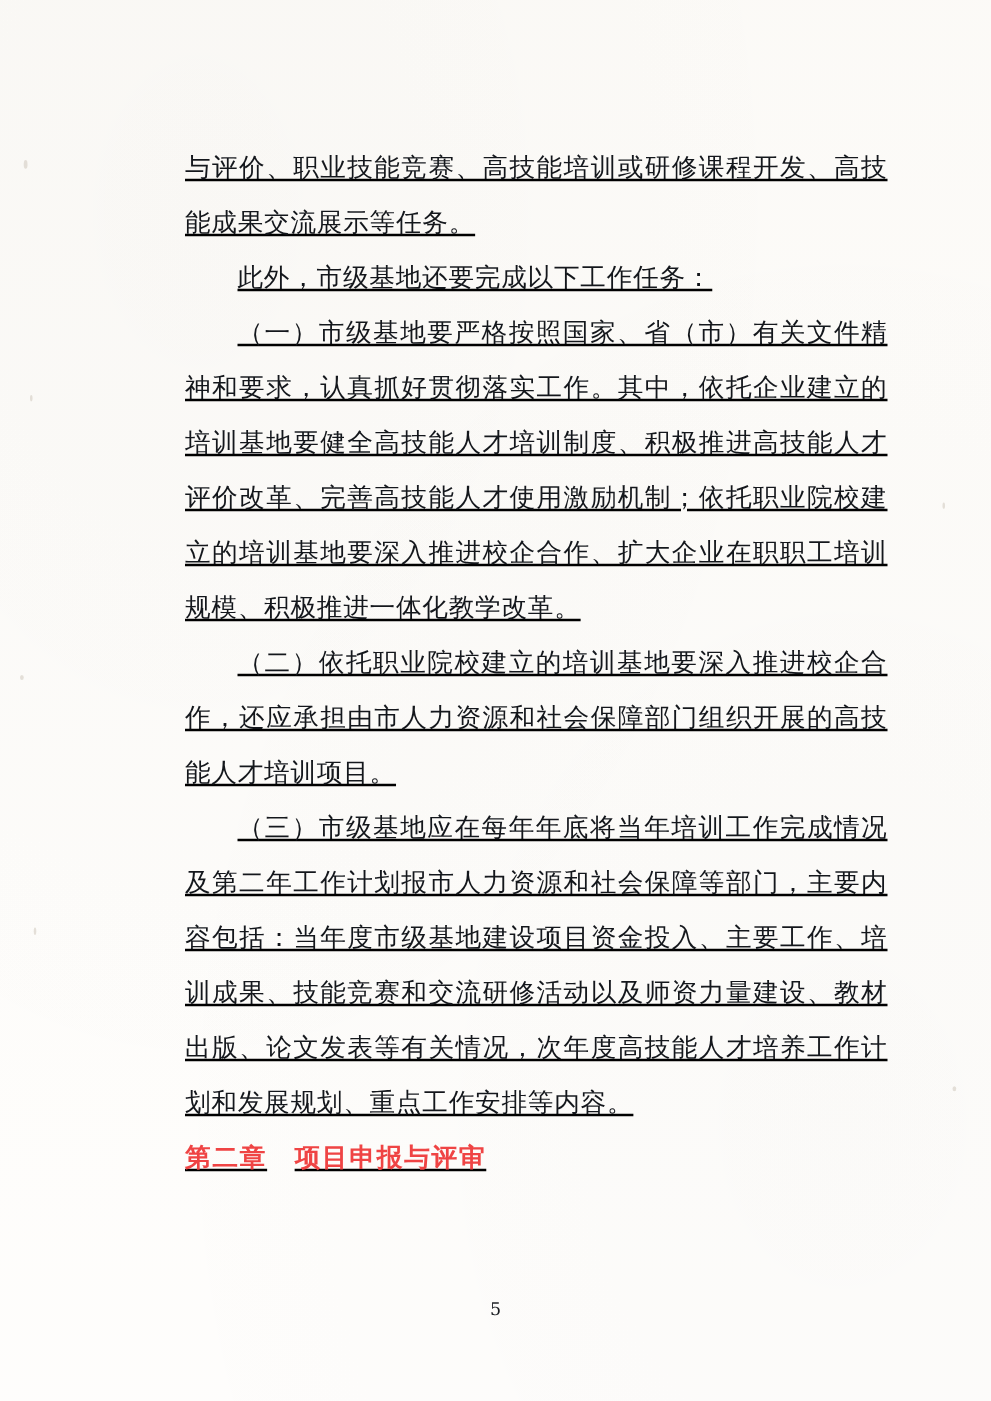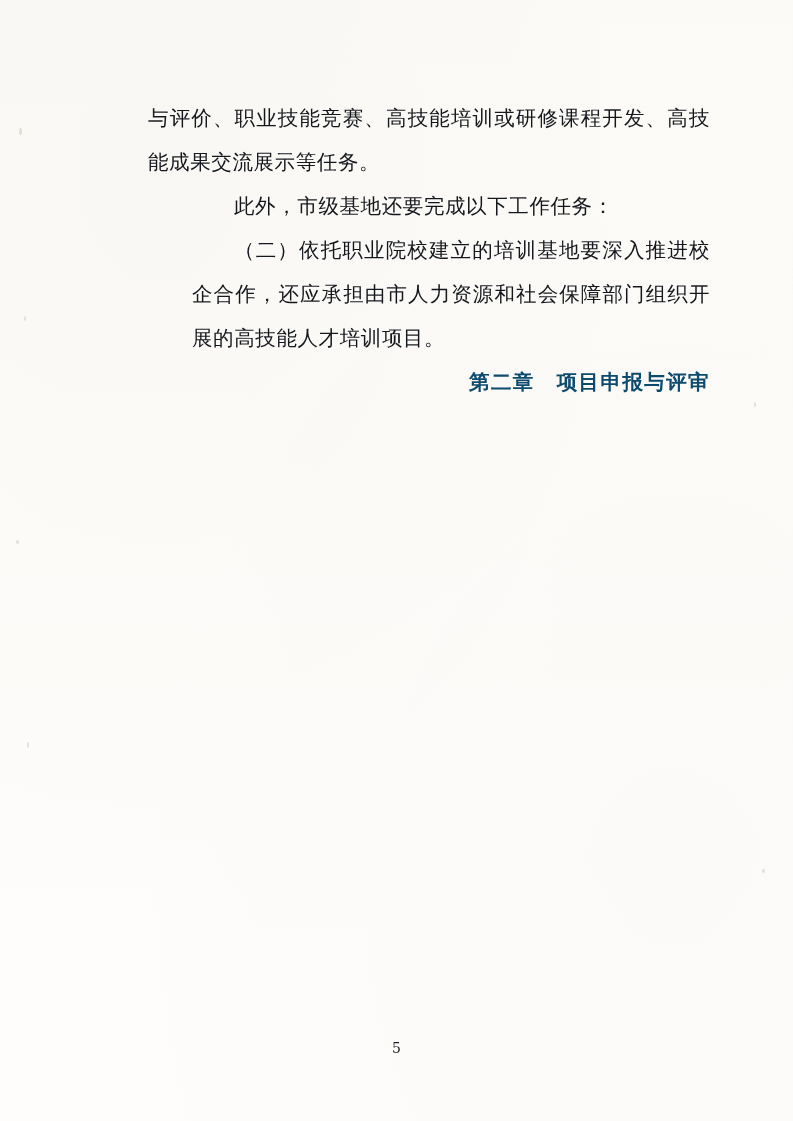--- a/index.html
+++ b/index.html
@@ -25,43 +25,43 @@
     inset: 0;
     background:
       radial-gradient(ellipse at 20% 15%, rgba(0,0,0,0.012), rgba(0,0,0,0) 60%),
       radial-gradient(ellipse at 85% 80%, rgba(0,0,0,0.010), rgba(0,0,0,0) 65%),
       linear-gradient(180deg, rgba(250,248,244,0.6), rgba(255,255,255,0.2));
     pointer-events: none;
   }
   .content {
     position: absolute;
     left: 148px;
-    top: 96px;
+    top: 112px;
     width: 562px;
+    text-decoration: underline;
   }
   .para {
     font-size: 20.5px;
     line-height: 44px;
     color: #14171c;
     letter-spacing: 0.6px;
     text-align: justify;
     text-justify: inter-ideograph;
     margin: 0;
     font-family: "DejaVu Serif", serif;
   }
   .indent2 {
     text-indent: 42px;
-    margin-left: 44px;
   }
   .heading {
     font-size: 20.5px;
     line-height: 44px;
-    color: #0c4a6e;
+    color: #ef4444;
     font-weight: bold;
-    text-align: right;
+    text-align: left;
     letter-spacing: 1.4px;
     margin: 0;
     font-family: "DejaVu Sans", sans-serif;
   }
   .heading .gap {
     display: inline-block;
     width: 22px;
   }
   .page-number {
     position: absolute;
@@ -99,23 +99,25 @@
   <span class="speck s4"></span>
   <span class="speck s5"></span>
   <span class="speck s6"></span>
 
   <div class="content">
 
     <p class="para">与评价、职业技能竞赛、高技能培训或研修课程开发、高技能成果交流展示等任务。</p>
 
     <p class="para indent2">此外，市级基地还要完成以下工作任务：</p>
 
+    <p class="para indent2">（一）市级基地要严格按照国家、省（市）有关文件精神和要求，认真抓好贯彻落实工作。其中，依托企业建立的培训基地要健全高技能人才培训制度、积极推进高技能人才评价改革、完善高技能人才使用激励机制；依托职业院校建立的培训基地要深入推进校企合作、扩大企业在职职工培训规模、积极推进一体化教学改革。</p>
 
     <p class="para indent2">（二）依托职业院校建立的培训基地要深入推进校企合作，还应承担由市人力资源和社会保障部门组织开展的高技能人才培训项目。</p>
 
+    <p class="para indent2">（三）市级基地应在每年年底将当年培训工作完成情况及第二年工作计划报市人力资源和社会保障等部门，主要内容包括：当年度市级基地建设项目资金投入、主要工作、培训成果、技能竞赛和交流研修活动以及师资力量建设、教材出版、论文发表等有关情况，次年度高技能人才培养工作计划和发展规划、重点工作安排等内容。</p>
 
     <p class="heading">
       <span>第二章</span><span class="gap"></span><span>项目申报与评审</span>
     </p>
 
 
   </div>
 
   <div class="page-number">5</div>
 

